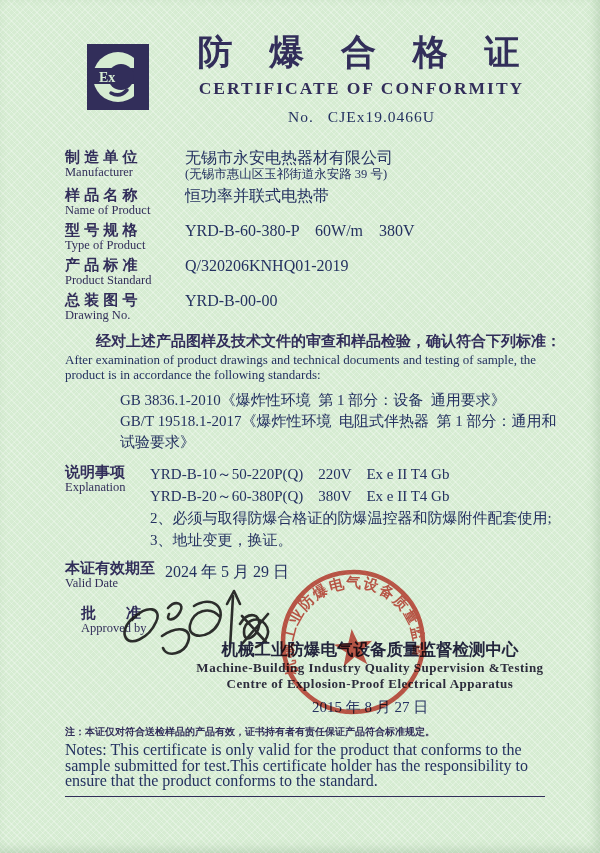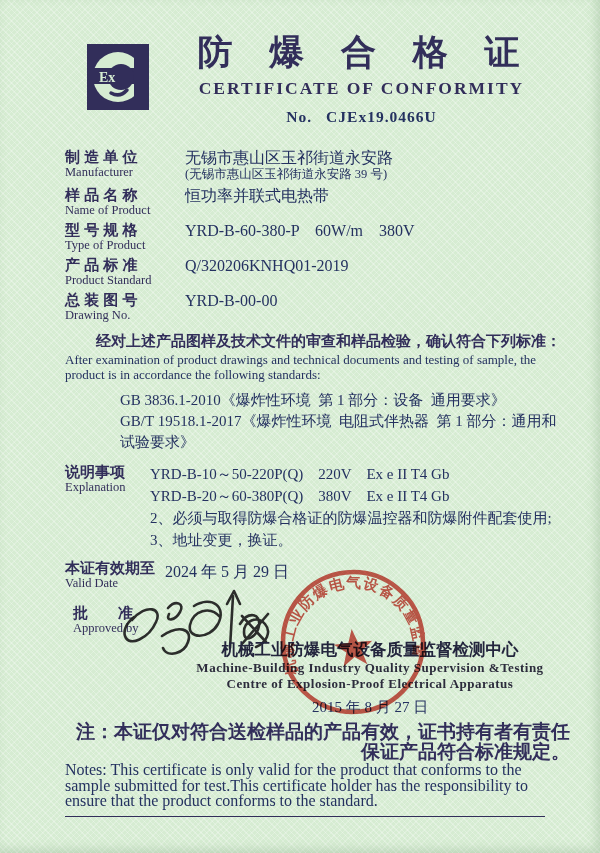--- a/index.html
+++ b/index.html
@@ -27,21 +27,21 @@
   .head-text{flex:1;text-align:center;}
   .title{
     font-family:"Liberation Serif","DejaVu Serif",serif;
     font-weight:bold;font-size:35px;letter-spacing:14px;color:var(--ink);
     white-space:pre;line-height:46px;margin-left:8px;text-align:center;
   }
   .subtitle{
     font-size:17.5px;letter-spacing:2px;color:var(--ink);
     font-weight:bold;line-height:24px;
   }
-  .cert-no{font-size:15.5px;color:var(--text);margin-top:8px;letter-spacing:1px;font-weight:bold;}
+  .cert-no{font-size:15.5px;color:var(--text);margin-top:8px;letter-spacing:1px;}
   .cert-no .no-val{margin-left:14px;}
   
   .fields{margin-top:22px;}
   .row{display:flex;margin-bottom:4px;}
   .lbl{width:120px;flex:0 0 auto;}
   .lbl .zh{
     font-family:"Liberation Sans","DejaVu Sans",sans-serif;
     font-weight:bold;font-size:15px;line-height:17px;color:var(--ink);white-space:pre;
   }
   .lbl .en{font-size:12.5px;line-height:14px;color:var(--ink);}
@@ -65,36 +65,36 @@
   .item1{display:flex;}
   .item1 .pfx{white-space:pre;line-height:22px;}
   .item1 .lines div{line-height:22px;white-space:pre;}
   .item{line-height:22px;white-space:pre;}
   
   .valid{display:flex;margin-top:8px;}
   .valid .lbl{width:100px;}
   .valid .date{font-size:16px;padding-top:3px;white-space:pre;}
   
   .approval{position:relative;height:126px;margin-top:4px;}
-  .approve-label{position:absolute;left:8px;top:10px;}
+  .approve-label{position:absolute;left:16px;top:10px;}
   .signature{position:absolute;left:45px;top:-14px;width:188px;height:94px;opacity:.92;}
   .org{position:absolute;left:105px;top:44px;width:400px;text-align:center;}
   .org .org-zh{
     font-family:"Liberation Sans","DejaVu Sans",sans-serif;
     font-weight:bold;font-size:16.5px;line-height:22px;color:#23253d;
   }
   .org .org-en{font-size:13px;line-height:16px;font-weight:bold;color:#2c2c3c;letter-spacing:.5px;}
   .org .org-date{font-size:15px;line-height:20px;margin-top:5px;white-space:pre;}
   .stamp{position:absolute;left:212px;top:-28px;width:152px;height:152px;opacity:.82;
          transform:rotate(-6deg);mix-blend-mode:multiply;}
   
   .notes{margin-top:2px;}
   .notes .zh{
     font-family:"Liberation Sans","DejaVu Sans",sans-serif;
-    font-weight:bold;font-size:19px;line-height:20px;color:var(--ink);text-align:right;
+    font-weight:bold;font-size:10px;line-height:20px;color:var(--ink);
   }
   .notes .en{font-size:16px;line-height:15.5px;}
   .rule{border:none;border-top:1.6px solid var(--ink);margin:7px 25px 6px 0;}
 </style>
 </head>
 <body>
 
 <div class="page">
 
   <div class="header">
@@ -117,21 +117,21 @@
     </div>
   </div>
 
   <div class="fields">
     <div class="row">
       <div class="lbl">
           <div class="zh">制 造 单 位</div>
           <div class="en">Manufacturer</div>
         </div>
       <div class="val">
-          <div class="v">无锡市惠山区玉祁街道永安路</div>
+          <div class="v">无锡市永安电热器材有限公司</div>
           <div class="vs">(无锡市惠山区玉祁街道永安路 39 号)</div>
         </div>
     </div>
     <div class="row">
       <div class="lbl">
           <div class="zh">样 品 名 称</div>
           <div class="en">Name of Product</div>
         </div>
       <div class="val">
           <div class="v">恒功率并联式电热带</div>

